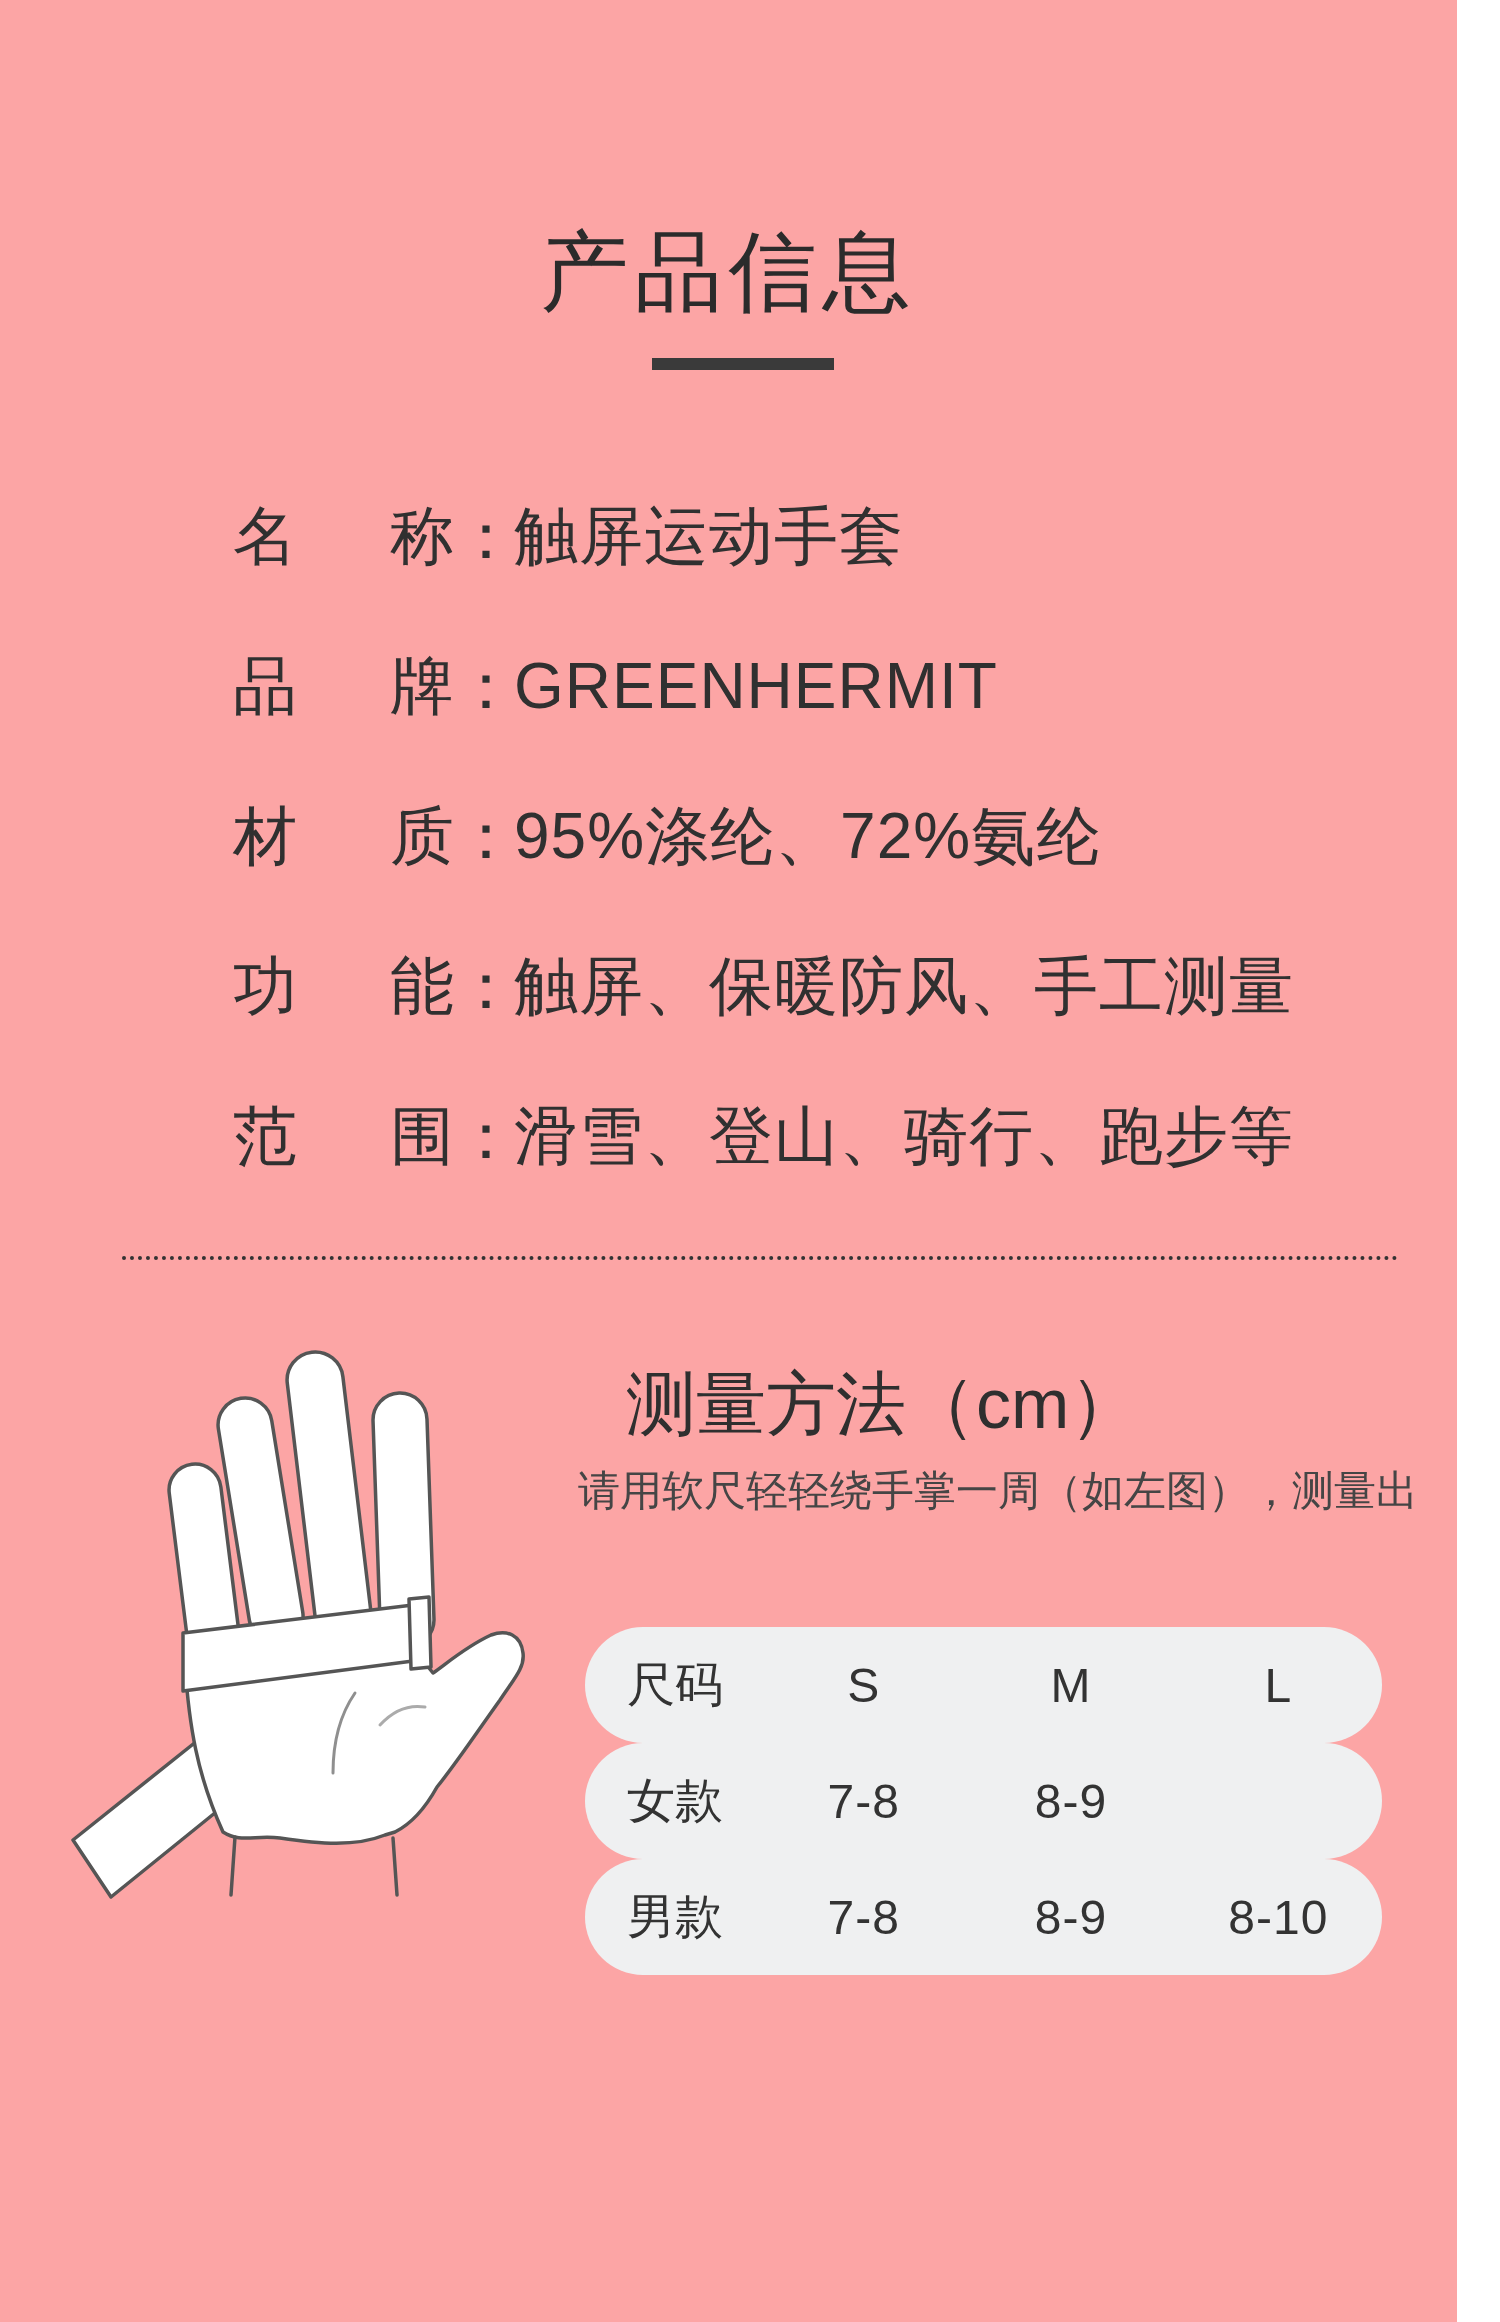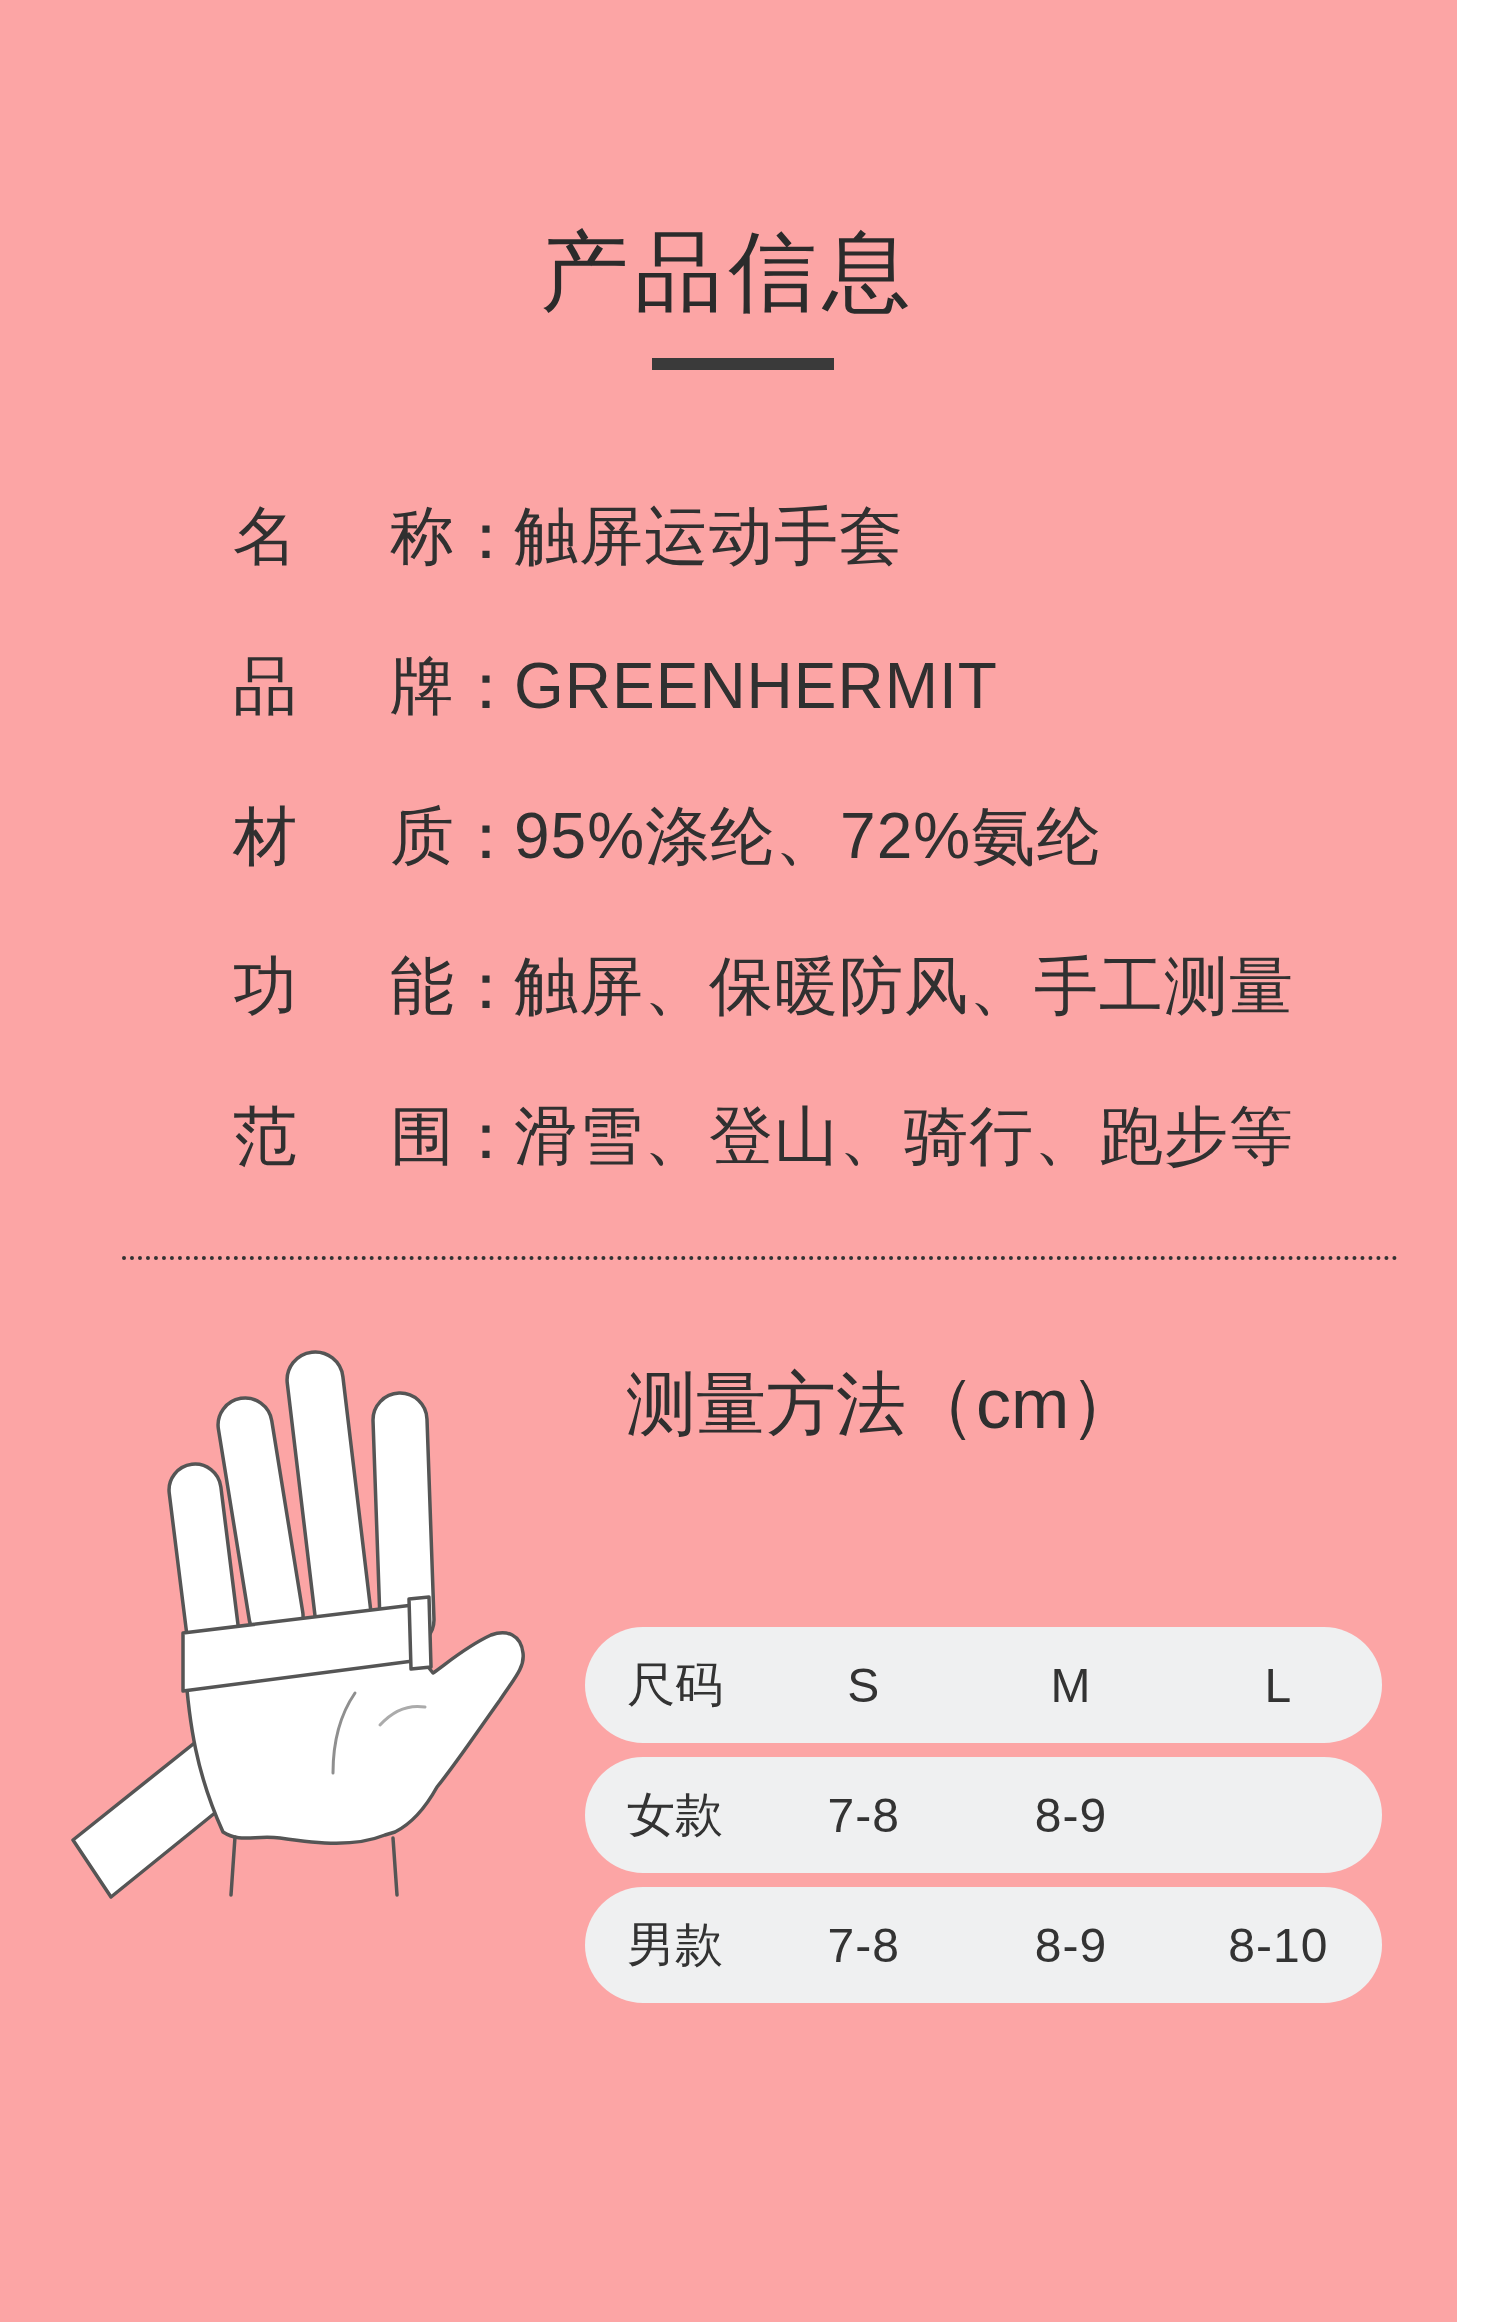--- a/index.html
+++ b/index.html
@@ -30,21 +30,21 @@
   .hand-art{position:absolute;left:55px;top:1335px;width:500px;height:600px;}
   .measure-heading{
     position:absolute;left:578px;top:1362px;font-size:70px;line-height:84px;color:#2f2f2f;font-weight:400;margin-left:48px;
   }
   .measure-desc{
     position:absolute;left:578px;top:1462px;width:870px;font-size:42px;line-height:58px;color:#454545;
   }
   
   .size-table{position:absolute;left:585px;top:1627px;width:797px;}
   .pill{
-    width:797px;height:116px;border-radius:58px;background:#eff0f1;margin-bottom:14px;
+    width:797px;height:116px;border-radius:58px;background:#eff0f1;
     display:grid;grid-template-columns:175px 1fr 1fr 1fr;align-items:center;
   }
   .pill .lab{padding-left:42px;font-size:48px;color:#333333;}
   .pill .val{text-align:center;font-size:48px;color:#333333;letter-spacing:1px;}
   
   .footer-note{
     position:absolute;left:233px;top:2072px;font-size:41px;line-height:56px;color:#383838;white-space:nowrap;
   }
 </style>
 </head>
@@ -116,20 +116,21 @@
 
     <path d="M300,358 Q278,390 278,438" stroke="#8f8f8f" stroke-width="3"></path>
     <path d="M325,390 Q345,368 370,372" stroke="#ababab" stroke-width="3"></path>
 
     <path d="M180,502 L176,560"></path>
     <path d="M338,503 L342,560"></path>
   </svg>
 
   <div class="measure-heading">测量方法（cm）</div>
   <div class="measure-desc">
+    <div>请用软尺轻轻绕手掌一周（如左图），测量出</div>
   </div>
 
   <div class="size-table">
     <div class="pill">
       <span class="lab">尺码</span>
       <span class="val">S</span>
       <span class="val">M</span>
       <span class="val">L</span>
     </div>
     <div class="pill">

